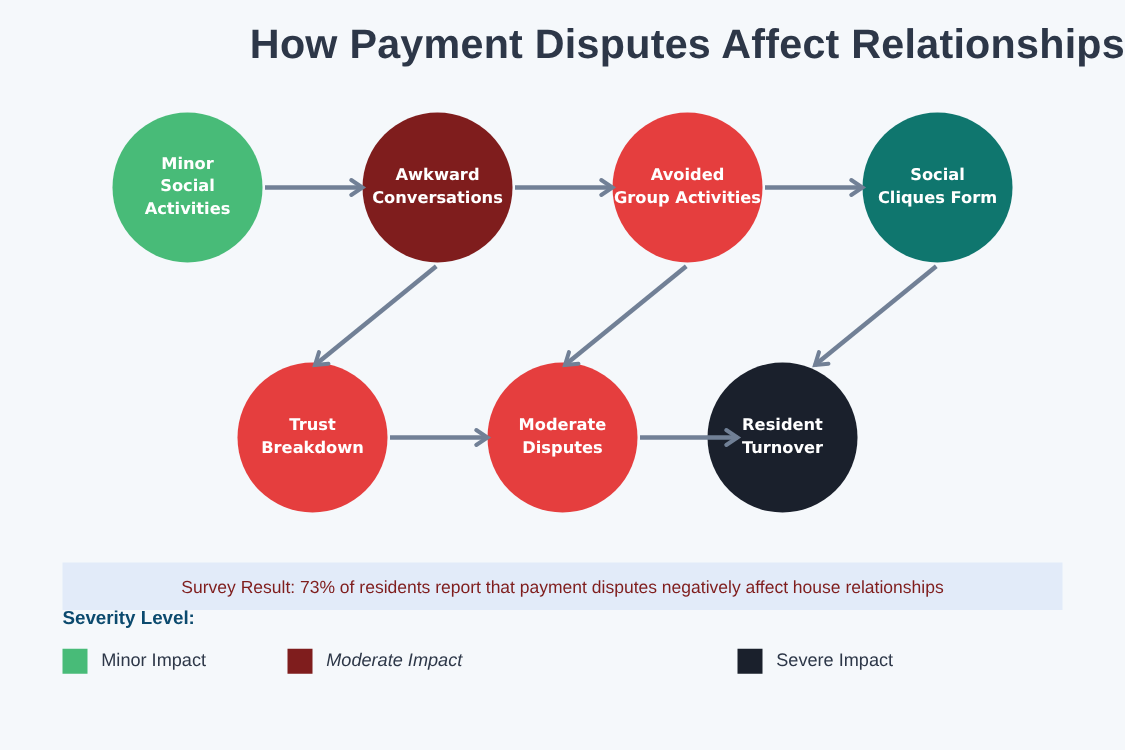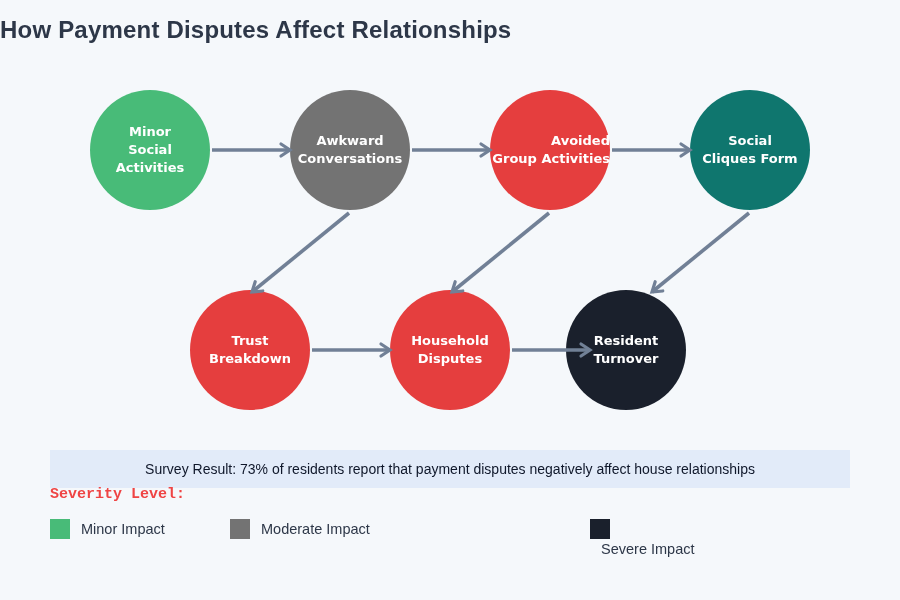--- a/index.html
+++ b/index.html
@@ -1,51 +1,51 @@
 <!DOCTYPE html>
 <html><head>
 <meta charset="utf-8">
 <style>
   html,body{margin:0;padding:0;}
   body{width:900px;height:600px;overflow:hidden;background:#f5f8fb;
        font-family:"Liberation Sans",sans-serif;}
   .stage{position:relative;width:900px;height:600px;background:#f5f8fb;}
 
-  .title{position:absolute;left:0;top:16px;width:900px;text-align:left;
-         font-size:24px;font-weight:bold;color:#2d3748;letter-spacing:.2px;}
+  .title{position:absolute;left:0;top:16px;width:900px;text-align:right;
+         font-size:33px;font-weight:bold;color:#2d3748;letter-spacing:.2px;}
 
   .node{position:absolute;width:120px;height:120px;border-radius:50%;
         display:flex;flex-direction:column;align-items:center;justify-content:center;
         color:#ffffff;font-weight:bold;text-align:center;
         font-family:"DejaVu Sans",sans-serif;font-size:13px;line-height:18px;z-index:1;}
   .c-green{background:#48BB78;}
-  .c-orange{background:#737373;}
+  .c-orange{background:#7f1d1d;}
   .c-red{background:#E53E3E;}
   .c-purple{background:#0f766e;}
   .c-dark{background:#1A202C;}
   .n0{left:90px;top:90px;}
   .n1{left:290px;top:90px;}
-  .n2{left:490px;top:90px;align-items:flex-end;}
+  .n2{left:490px;top:90px;}
   .n3{left:690px;top:90px;}
   .n4{left:190px;top:290px;}
   .n5{left:390px;top:290px;}
   .n6{left:566px;top:290px;}
 
   .arrows{position:absolute;left:0;top:0;width:900px;height:600px;z-index:5;pointer-events:none;}
   .arrows line{stroke:#718096;stroke-width:3.6;}
 
   .banner{position:absolute;left:50px;top:450px;width:800px;height:38px;
           background:#e2ebf9;display:flex;align-items:center;justify-content:center;
-          color:#0f172a;font-size:14px;}
+          color:#7f1d1d;font-size:14px;}
 
   .severity-heading{position:absolute;left:50px;top:486px;
-                    font-size:15px;font-weight:bold;color:#ef4444;font-family:Liberation Mono, monospace;}
+                    font-size:15px;font-weight:bold;color:#0c4a6e;}
 
-  .legend-item{position:absolute;top:519px;display:flex;}
-  .li0{left:50px;} .li1{left:230px;} .li2{left:410px;} .li3{left:590px;flex-direction:column;}
+  .legend-item{position:absolute;top:519px;display:flex;align-items:center;}
+  .li0{left:50px;} .li1{left:230px;font-style:italic;} .li2{left:410px;} .li3{left:590px;}
   .swatch{width:20px;height:20px;display:inline-block;}
   .legend-label{margin-left:11px;font-size:14.5px;color:#2d3748;line-height:20px;}
 </style>
 </head>
 <body>
 
 <div class="stage">
 
   <div class="title">How Payment Disputes Affect Relationships</div>
 
@@ -64,21 +64,21 @@
   </div>
   <div class="node c-purple n3">
     <span>Social</span>
     <span>Cliques Form</span>
   </div>
   <div class="node c-red n4">
     <span>Trust</span>
     <span>Breakdown</span>
   </div>
   <div class="node c-red n5">
-    <span>Household</span>
+    <span>Moderate</span>
     <span>Disputes</span>
   </div>
   <div class="node c-dark n6">
     <span>Resident</span>
     <span>Turnover</span>
   </div>
 
   <svg class="arrows" viewBox="0 0 900 600">
     <defs>
       <marker id="arrowhead" markerUnits="userSpaceOnUse" markerWidth="18" markerHeight="18" viewBox="0 0 18 18" refX="13" refY="9" orient="auto">

